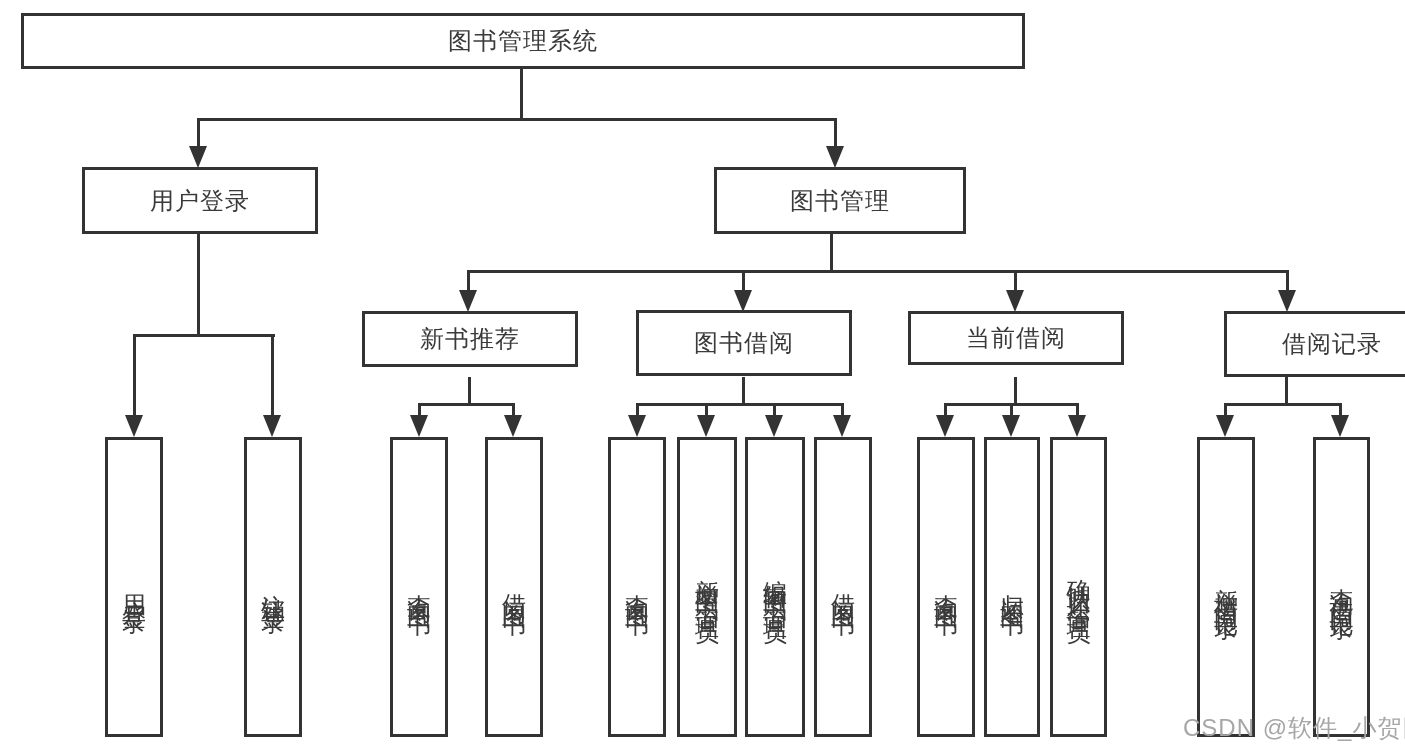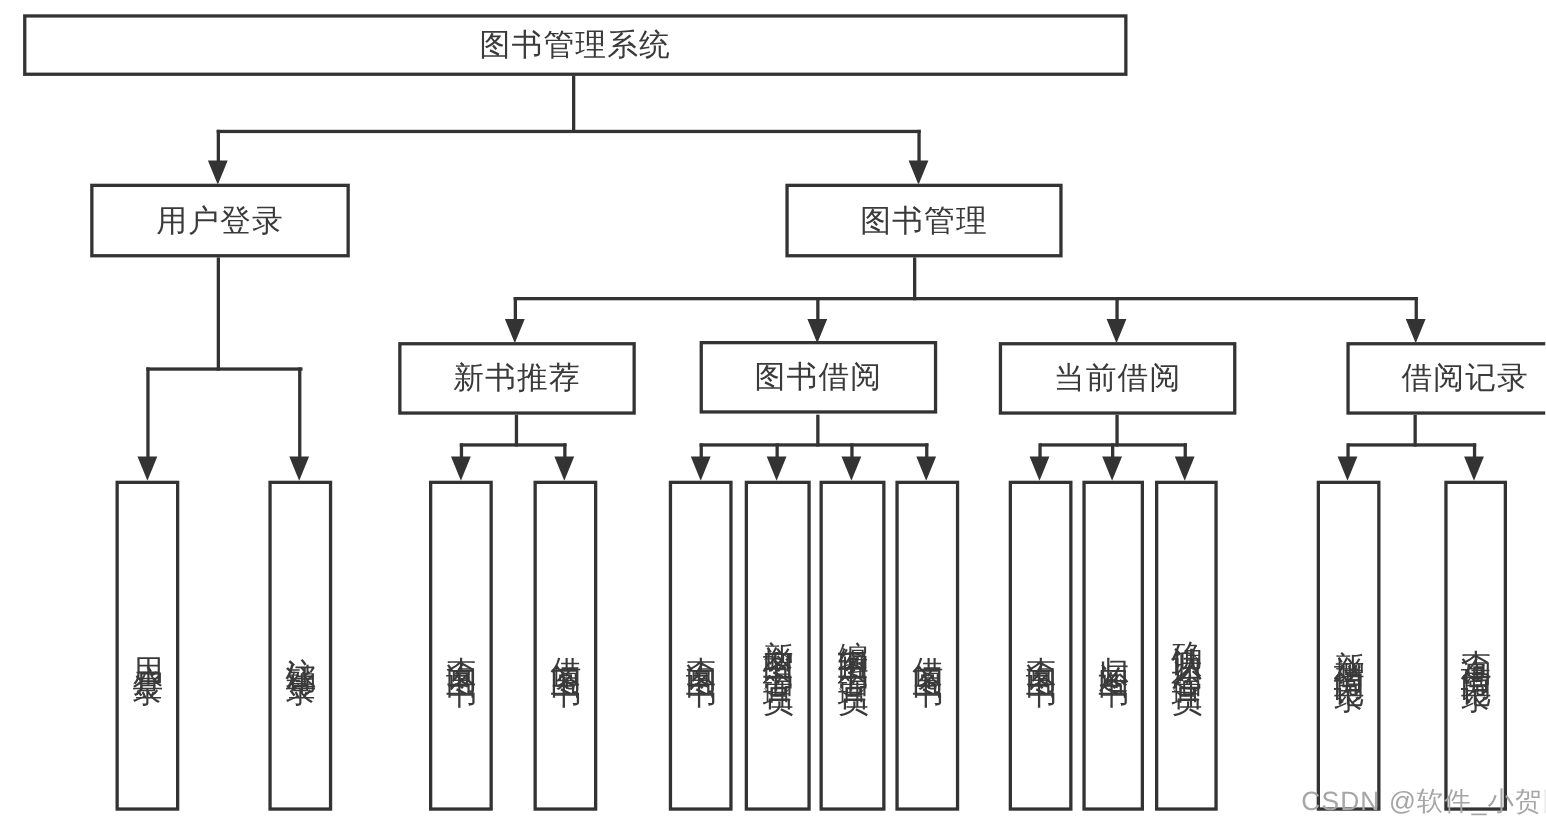--- a/index.html
+++ b/index.html
@@ -3,21 +3,21 @@
 <meta charset="utf-8">
 <style>
   html,body{margin:0;padding:0;background:#ffffff;}
   .canvas{
     position:relative;width:1405px;height:747px;background:#ffffff;
     font-family:"Liberation Sans","DejaVu Sans",sans-serif;overflow:hidden;
   }
   .box{
     position:absolute;box-sizing:border-box;border:3px solid #333333;background:#ffffff;
     display:flex;align-items:center;justify-content:center;
-    color:#3a3a3a;font-size:28px;letter-spacing:1px;z-index:2;
+    color:#3a3a3a;font-size:24px;letter-spacing:1px;z-index:2;
   }
   .leaf span{
     writing-mode:vertical-rl;letter-spacing:6px;line-height:1;white-space:nowrap;
   }
   .vline{position:absolute;width:3px;background:#333333;z-index:1;}
   .hline{position:absolute;height:3px;background:#333333;z-index:1;}
   .arrow{
     position:absolute;width:0;height:0;z-index:1;
     border-left:9px solid transparent;border-right:9px solid transparent;
     border-top:22px solid #333333;
@@ -89,23 +89,23 @@
   <div class="vline" style="left:1224px;top:403px;height:14px"></div>
   <div class="arrow" style="left:1216px;top:415px"></div>
   <div class="vline" style="left:1339px;top:403px;height:14px"></div>
   <div class="arrow" style="left:1331px;top:415px"></div>
 
   <div class="box" style="left:21px;top:13px;width:1004px;height:56px">图书管理系统</div>
 
   <div class="box" style="left:82px;top:167px;width:236px;height:67px">用户登录</div>
   <div class="box" style="left:714px;top:167px;width:252px;height:67px">图书管理</div>
 
-  <div class="box" style="left:362px;top:311px;width:216px;height:66px">新书推荐</div>
+  <div class="box" style="left:362px;top:311px;width:216px;height:56px">新书推荐</div>
   <div class="box" style="left:636px;top:310px;width:216px;height:66px">图书借阅</div>
-  <div class="box" style="left:908px;top:311px;width:216px;height:66px">当前借阅</div>
+  <div class="box" style="left:908px;top:311px;width:216px;height:54px">当前借阅</div>
   <div class="box" style="left:1224px;top:311px;width:216px;height:66px">借阅记录</div>
 
   <div class="box leaf" style="left:105px;top:437px;width:58px;height:300px">
     <span>用户登录</span>
     </div>
   <div class="box leaf" style="left:244px;top:437px;width:58px;height:300px">
     <span>注销登录</span>
     </div>
   <div class="box leaf" style="left:390px;top:437px;width:58px;height:300px">
     <span>查询图书</span>

